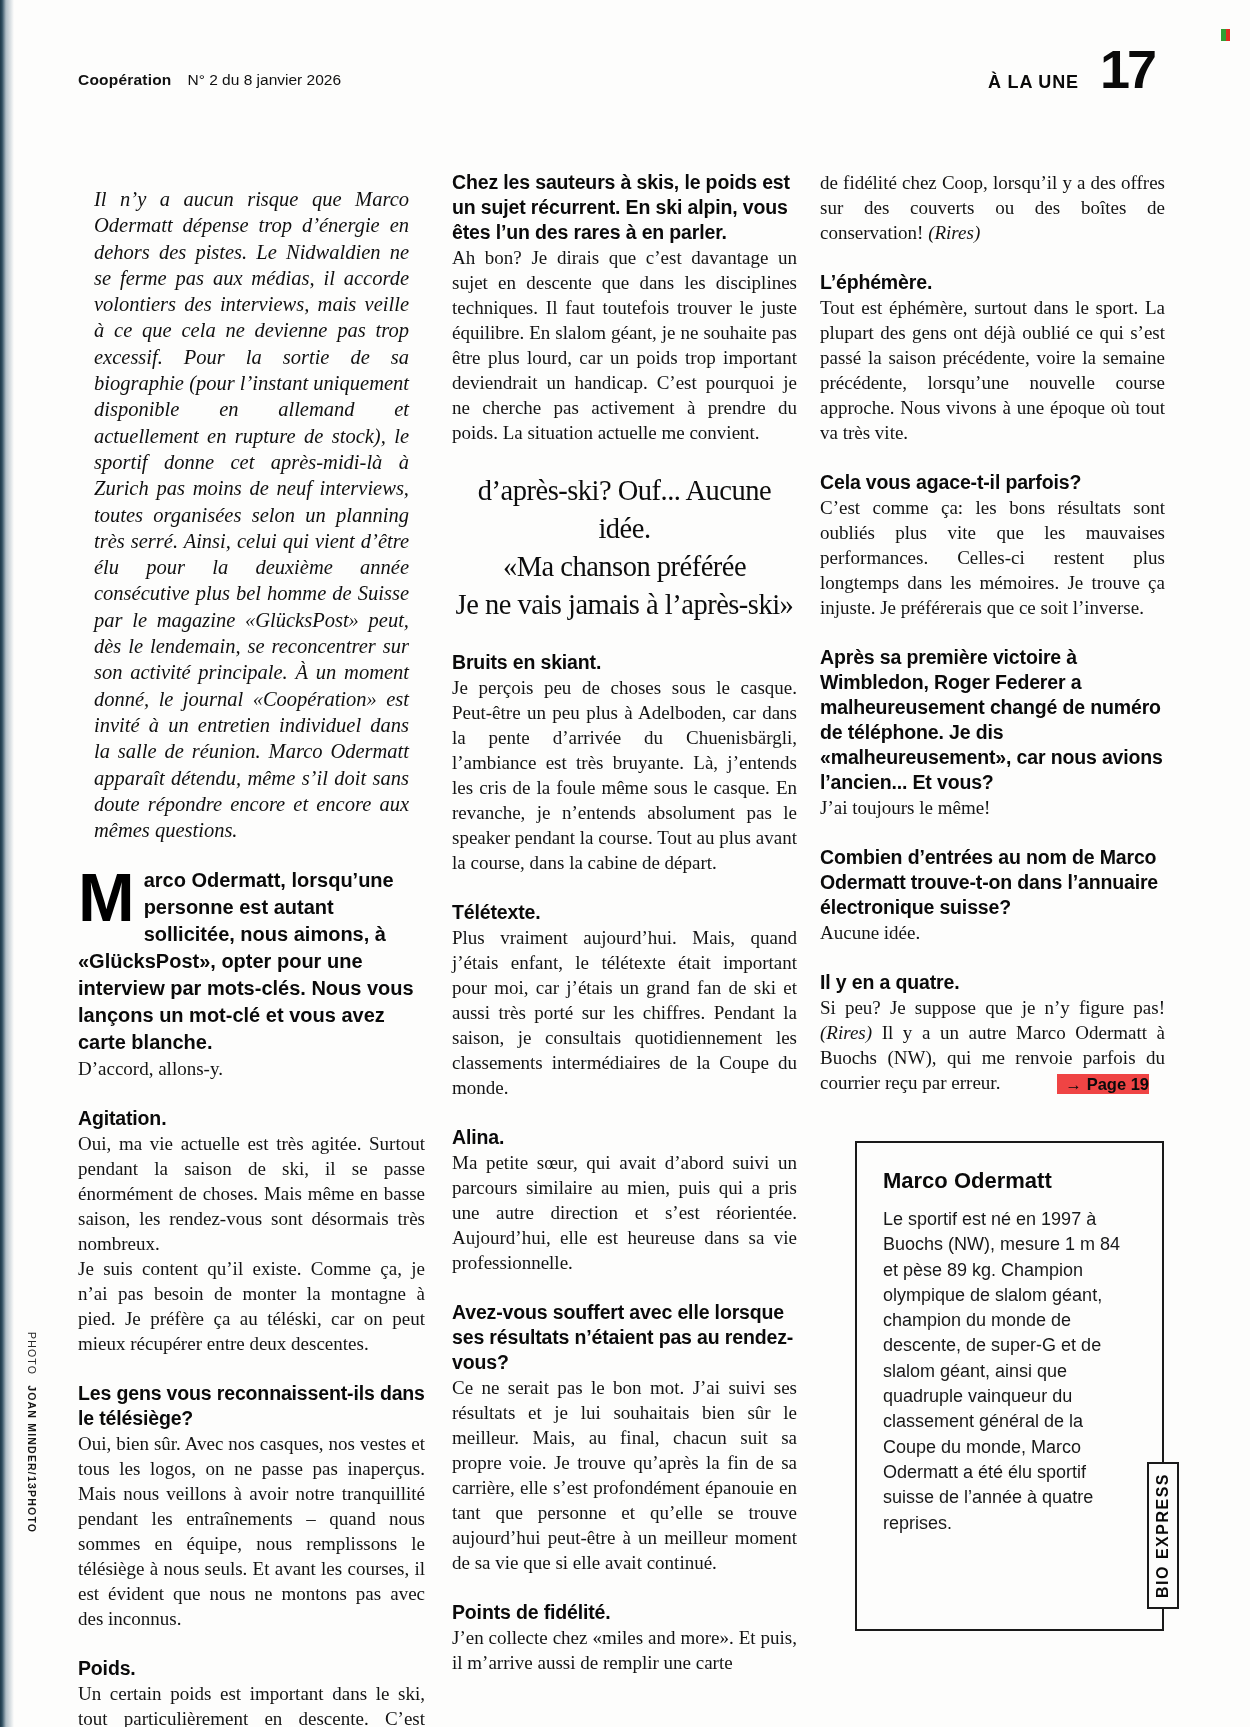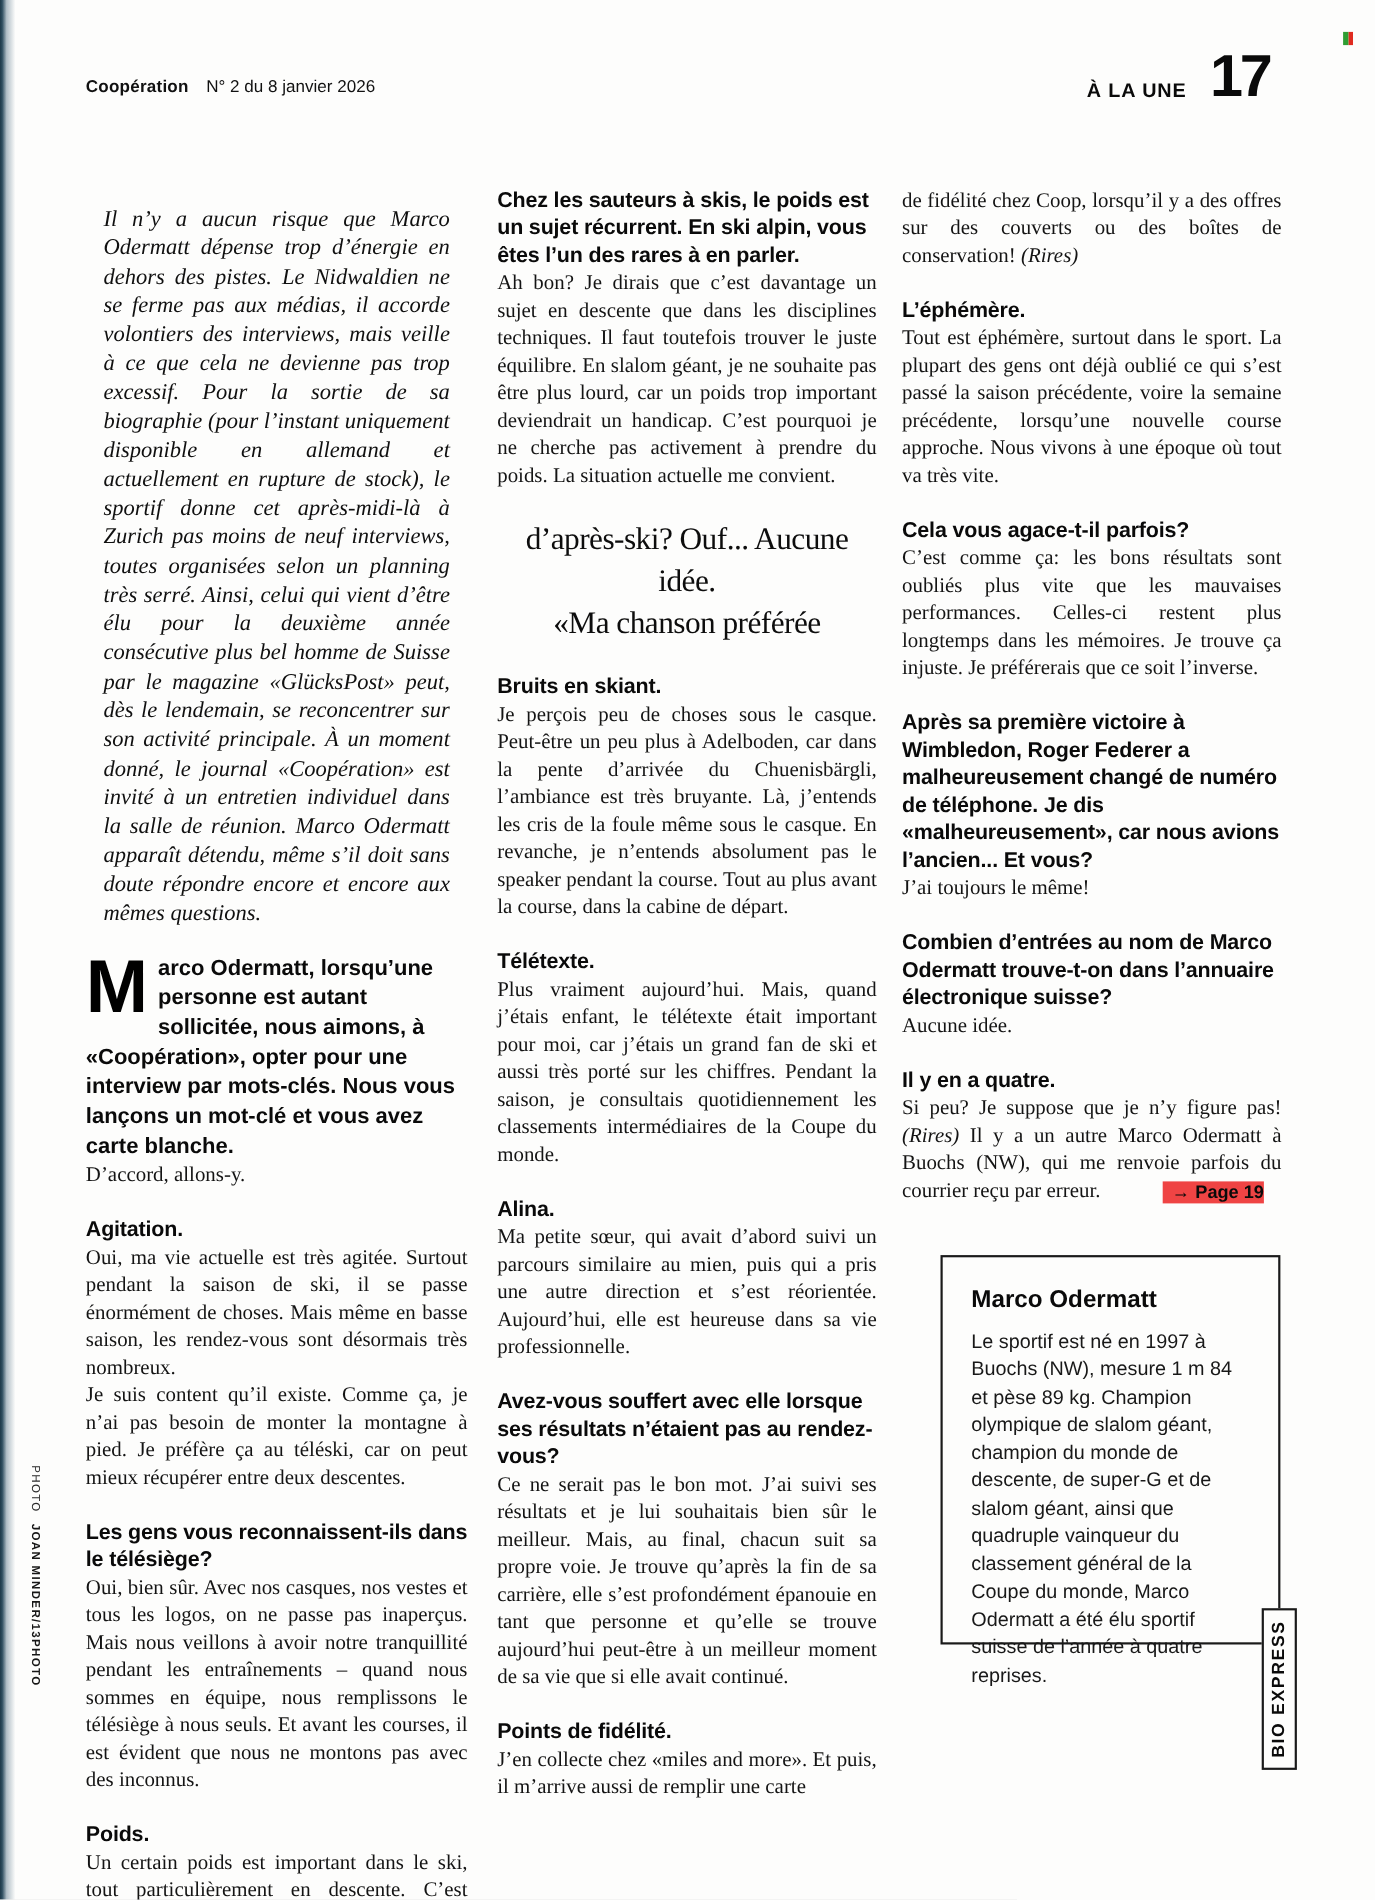--- a/index.html
+++ b/index.html
@@ -24,21 +24,21 @@
   .dropcap{float:left;font:700 68px/52px "Liberation Sans",sans-serif;margin:4px 9px 0 0;color:#000}
   .q{font:700 19.5px/25px "Liberation Sans",sans-serif;letter-spacing:-.15px;margin:25px 0 0;color:#0a0a0a}
   .q.first{margin-top:0}
   .a{font:400 19px/25px "Liberation Serif",serif;text-align:justify;margin:0;color:#141414}
   .quote{font:400 28.5px/38px "Liberation Serif",serif;text-align:center;margin:27px 0 26px;letter-spacing:-.5px;color:#0d0d0d}
   .rires{font-style:italic}
   .a-last{position:relative}
   .jump{position:absolute;right:16px;bottom:1px;font:700 16.5px/20px "Liberation Sans",sans-serif;background:#ef4444;padding-left:8px;color:#0a0a0a;cursor:pointer}
   .jump .arr{margin-right:5px}
 
-  .bio{position:absolute;left:855px;top:1141px;width:309px;height:354px;border:2px solid #1a1a1a;
+  .bio{position:absolute;left:855px;top:1141px;width:309px;height:490px;border:2px solid #1a1a1a;
     background:#fdfdfc;box-sizing:border-box;padding:25px 22px 0 26px}
   .bio h3{font:700 22px/26px "Liberation Sans",sans-serif;margin:0 0 13px;color:#0a0a0a}
   .bio p{font:400 18px/25.3px "Liberation Sans",sans-serif;margin:0;color:#181818}
   .bio-label{position:absolute;left:1147px;top:1462px;width:32px;height:147px;border:2px solid #1a1a1a;
     background:#fdfdfc;box-sizing:border-box;display:flex;align-items:center;justify-content:center}
   .bio-label span{writing-mode:vertical-rl;transform:rotate(180deg);font:700 16px/16px "Liberation Sans",sans-serif;
     letter-spacing:1.5px;white-space:nowrap;color:#0a0a0a}
 
   .credit{position:absolute;left:26px;top:1332px}
   .credit .wrap{writing-mode:vertical-rl;font:400 10.5px/12px "Liberation Sans",sans-serif;
@@ -63,40 +63,41 @@
     <i style="background:#e02b20"></i>
   </div>
 
   <div class="credit">
     <span class="wrap"><span>PHOTO</span><span class="sp"></span><span class="nm">JOAN MINDER/13PHOTO</span></span>
   </div>
 
   <div class="col" id="col1">
     <p class="intro">Il n’y a aucun risque que Marco Odermatt dépense trop d’énergie en dehors des pistes. Le Nidwaldien ne se ferme pas aux médias, il accorde volontiers des interviews, mais veille à ce que cela ne devienne pas trop excessif. Pour la sortie de sa biographie (pour l’instant uniquement disponible en allemand et actuellement en rupture de stock), le sportif donne cet après-midi-là à Zurich pas moins de neuf interviews, toutes organisées selon un planning très serré. Ainsi, celui qui vient d’être élu pour la deuxième année consécutive plus bel homme de Suisse par le magazine «GlücksPost» peut, dès le lendemain, se reconcentrer sur son activité principale. À un moment donné, le journal «Coopération» est invité à un entretien individuel dans la salle de réunion. Marco Odermatt apparaît détendu, même s’il doit sans doute répondre encore et encore aux mêmes questions.</p>
     <p class="lead">
-      <span class="dropcap">M</span><span>arco Odermatt, lorsqu’une personne est autant sollicitée, nous aimons, à «Coopération», opter pour une interview par mots-clés. Nous vous lançons un mot-clé et vous avez carte blanche.</span>
+      <span class="dropcap">M</span><span>arco Odermatt, lorsqu’une personne est autant sollicitée, nous aimons, à «GlücksPost», opter pour une interview par mots-clés. Nous vous lançons un mot-clé et vous avez carte blanche.</span>
     </p>
     <p class="a">D’accord, allons-y.</p>
 
     <h2 class="q">Agitation.</h2>
     <p class="a">Oui, ma vie actuelle est très agitée. Surtout pendant la saison de ski, il se passe énormément de choses. Mais même en basse saison, les rendez-vous sont désormais très nombreux.</p>
     <p class="a">Je suis content qu’il existe. Comme ça, je n’ai pas besoin de monter la montagne à pied. Je préfère ça au téléski, car on peut mieux récupérer entre deux descentes.</p>
     <h2 class="q">Les gens vous reconnaissent-ils dans le télésiège?</h2>
     <p class="a">Oui, bien sûr. Avec nos casques, nos vestes et tous les logos, on ne passe pas inaperçus. Mais nous veillons à avoir notre tranquillité pendant les entraînements – quand nous sommes en équipe, nous remplissons le télésiège à nous seuls. Et avant les courses, il est évident que nous ne montons pas avec des inconnus.</p>
     <h2 class="q">Poids.</h2>
     <p class="a">Un certain poids est important dans le ski, tout particulièrement en descente. C’est pourquoi j’ai essayé d’en prendre un peu ces dernières années.</p>
   </div>
 
   <div class="col" id="col2">
     <h2 class="q first">Chez les sauteurs à skis, le poids est un sujet récurrent. En ski alpin, vous êtes l’un des rares à en parler.</h2>
     <p class="a">Ah bon? Je dirais que c’est davantage un sujet en descente que dans les disciplines techniques. Il faut toutefois trouver le juste équilibre. En slalom géant, je ne souhaite pas être plus lourd, car un poids trop important deviendrait un handicap. C’est pourquoi je ne cherche pas activement à prendre du poids. La situation actuelle me convient.</p>
 
     <div class="quote">
       <span style="display:block">d’après-ski? Ouf... Aucune idée.</span>
       <span style="display:block">«Ma chanson préférée</span>
+      <span style="display:block">Je ne vais jamais à l’après-ski»</span>
     </div>
 
     <h2 class="q first">Bruits en skiant.</h2>
     <p class="a">Je perçois peu de choses sous le casque. Peut-être un peu plus à Adelboden, car dans la pente d’arrivée du Chuenisbärgli, l’ambiance est très bruyante. Là, j’entends les cris de la foule même sous le casque. En revanche, je n’entends absolument pas le speaker pendant la course. Tout au plus avant la course, dans la cabine de départ.</p>
     <h2 class="q">Télétexte.</h2>
     <p class="a">Plus vraiment aujourd’hui. Mais, quand j’étais enfant, le télétexte était important pour moi, car j’étais un grand fan de ski et aussi très porté sur les chiffres. Pendant la saison, je consultais quotidiennement les classements intermédiaires de la Coupe du monde.</p>
     <h2 class="q">Alina.</h2>
     <p class="a">Ma petite sœur, qui avait d’abord suivi un parcours similaire au mien, puis qui a pris une autre direction et s’est réorientée. Aujourd’hui, elle est heureuse dans sa vie professionnelle.</p>
     <h2 class="q">Avez-vous souffert avec elle lorsque ses résultats n’étaient pas au rendez-vous?</h2>
     <p class="a">Ce ne serait pas le bon mot. J’ai suivi ses résultats et je lui souhaitais bien sûr le meilleur. Mais, au final, chacun suit sa propre voie. Je trouve qu’après la fin de sa carrière, elle s’est profondément épanouie en tant que personne et qu’elle se trouve aujourd’hui peut-être à un meilleur moment de sa vie que si elle avait continué.</p>

